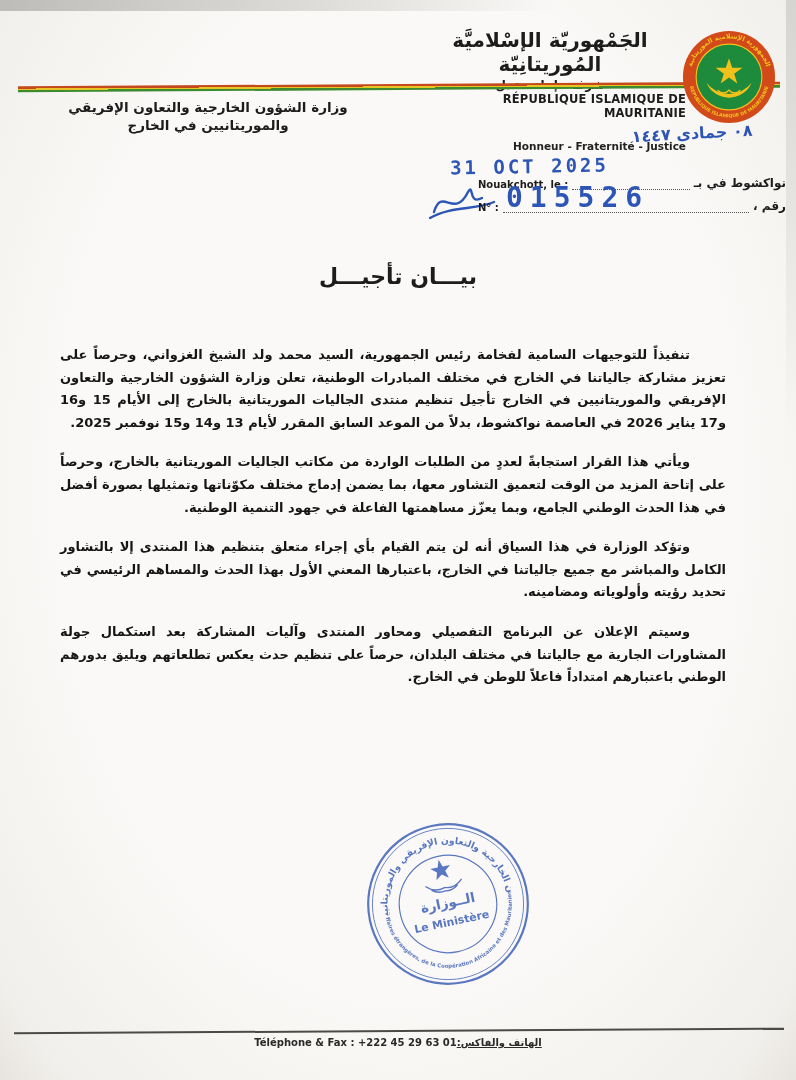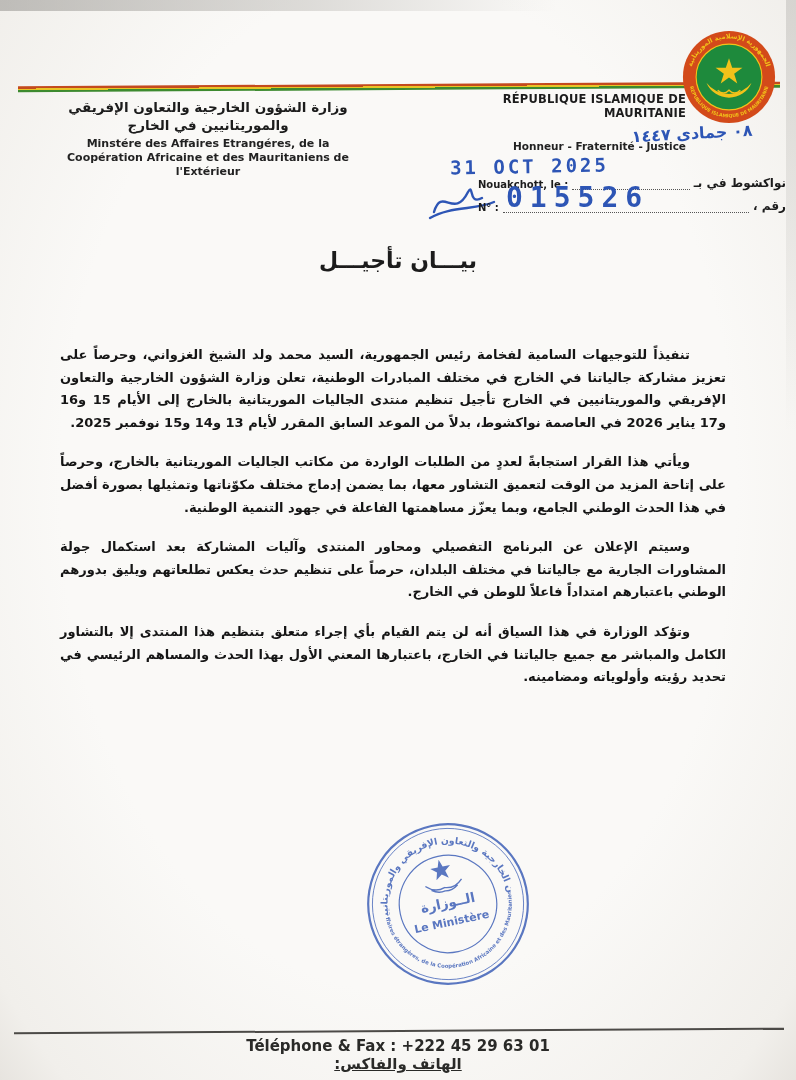--- a/index.html
+++ b/index.html
@@ -66,21 +66,21 @@
   .row-place{top:176px;}
   .row-num{top:199px;}
   .num-stamp{
     position:absolute;top:181px;left:506px;
     font-family:"DejaVu Sans Mono",monospace;font-weight:bold;
     font-size:28px;letter-spacing:7px;color:#2d55b5;
   }
   .sig{position:absolute;top:176px;left:424px;width:78px;height:52px;}
   
   .doc-title{
-    position:absolute;top:248px;left:0;width:100%;text-align:center;
+    position:absolute;top:264px;left:0;width:100%;text-align:center;
     font-size:22px;font-weight:bold;direction:rtl;letter-spacing:.5px;
   }
   .content{
     position:absolute;top:344px;left:60px;width:678px;direction:rtl;
   }
   .content p{
     margin:0 12px 17px 0;font-size:13px;font-weight:bold;line-height:1.74;
     text-align:justify;text-indent:36px;color:#151515;
   }
   .signoff{
@@ -92,44 +92,44 @@
     transform:rotate(-12deg);opacity:.85;mix-blend-mode:multiply;
   }
   
   .footer-line{
     position:absolute;top:1030px;left:14px;width:770px;height:1.6px;
     background:#4c4a47;transform:rotate(-.35deg);
   }
   .footer-phone{
     position:absolute;top:1037px;left:0;width:100%;
     display:flex;justify-content:center;align-items:center;gap:0;
-    font-size:15px;font-weight:bold;color:#2a2a28;flex-direction:column;
+    font-size:10px;font-weight:bold;color:#2a2a28;
   }
   .footer-phone .ar{direction:rtl;text-decoration:underline;}
   .footer-web{
     position:absolute;top:1056px;left:0;width:100%;text-align:center;
     font-size:11px;font-weight:bold;color:#2a2a28;
   }
 </style>
 </head>
 <body>
 
 <div class="page">
   <div class="photo-edge-top"></div>
   <div class="photo-edge-right"></div>
 
+  <div class="hdr-ar">
+    <div class="t">الجَمْهوريّة الإسْلاميَّة المُوريتانِيّة</div>
+    <div class="m">شرف - إخاء - عدل</div>
+  </div>
 
   <div class="tricolor"></div>
 
   <div class="hdr-left">
     <div class="ar">وزارة الشؤون الخارجية والتعاون الإفريقي والموريتانيين في الخارج</div>
-    <div class="fr">
-      <div>Minstére des Affaires Etrangéres, de la</div>
-      <div>Coopération Africaine et des Mauritaniens de l'Extérieur</div>
-    </div>
   </div>
 
   <div class="hdr-fr">
     <div class="t">RÉPUBLIQUE ISLAMIQUE DE MAURITANIE</div>
     <div class="m">Honneur - Fraternité - Justice</div>
   </div>
 
   <div class="emblem">
     <svg viewBox="0 0 100 100" width="94" height="94">
       <circle cx="50" cy="50" r="49" fill="#d34a1a"></circle>
@@ -171,22 +171,22 @@
     <span class="fr">N° :</span>
     <span class="dots"></span>
     <span class="ar">رقم ،</span>
   </div>
 
   <div class="doc-title">بيـــان تأجيـــل</div>
 
   <div class="content">
     <p>تنفيذاً للتوجيهات السامية لفخامة رئيس الجمهورية، السيد محمد ولد الشيخ الغزواني، وحرصاً على تعزيز مشاركة جالياتنا في الخارج في مختلف المبادرات الوطنية، تعلن وزارة الشؤون الخارجية والتعاون الإفريقي والموريتانيين في الخارج تأجيل تنظيم منتدى الجاليات الموريتانية بالخارج إلى الأيام 15 و16 و17 يناير 2026 في العاصمة نواكشوط، بدلاً من الموعد السابق المقرر لأيام 13 و14 و15 نوفمبر 2025.</p>
     <p>ويأتي هذا القرار استجابةً لعددٍ من الطلبات الواردة من مكاتب الجاليات الموريتانية بالخارج، وحرصاً على إتاحة المزيد من الوقت لتعميق التشاور معها، بما يضمن إدماج مختلف مكوّناتها وتمثيلها بصورة أفضل في هذا الحدث الوطني الجامع، وبما يعزّز مساهمتها الفاعلة في جهود التنمية الوطنية.</p>
+    <p>وتؤكد الوزارة في هذا السياق أنه لن يتم القيام بأي إجراء متعلق بتنظيم هذا المنتدى إلا بالتشاور الكامل والمباشر مع جميع جالياتنا في الخارج، باعتبارها المعني الأول بهذا الحدث والمساهم الرئيسي في تحديد رؤيته وأولوياته ومضامينه.</p>
     <p>وسيتم الإعلان عن البرنامج التفصيلي ومحاور المنتدى وآليات المشاركة بعد استكمال جولة المشاورات الجارية مع جالياتنا في مختلف البلدان، حرصاً على تنظيم حدث يعكس تطلعاتهم ويليق بدورهم الوطني باعتبارهم امتداداً فاعلاً للوطن في الخارج.</p>
-    <p>وتؤكد الوزارة في هذا السياق أنه لن يتم القيام بأي إجراء متعلق بتنظيم هذا المنتدى إلا بالتشاور الكامل والمباشر مع جميع جالياتنا في الخارج، باعتبارها المعني الأول بهذا الحدث والمساهم الرئيسي في تحديد رؤيته وأولوياته ومضامينه.</p>
   </div>
 
 
   <div class="mstamp">
     <svg viewBox="0 0 200 200" width="168" height="168">
       <g stroke="#3f62bd" fill="none">
         <circle cx="100" cy="100" r="95" stroke-width="2.6"></circle>
         <circle cx="100" cy="100" r="90" stroke-width="1"></circle>
         <circle cx="100" cy="100" r="58" stroke-width="1.4"></circle>
       </g>

